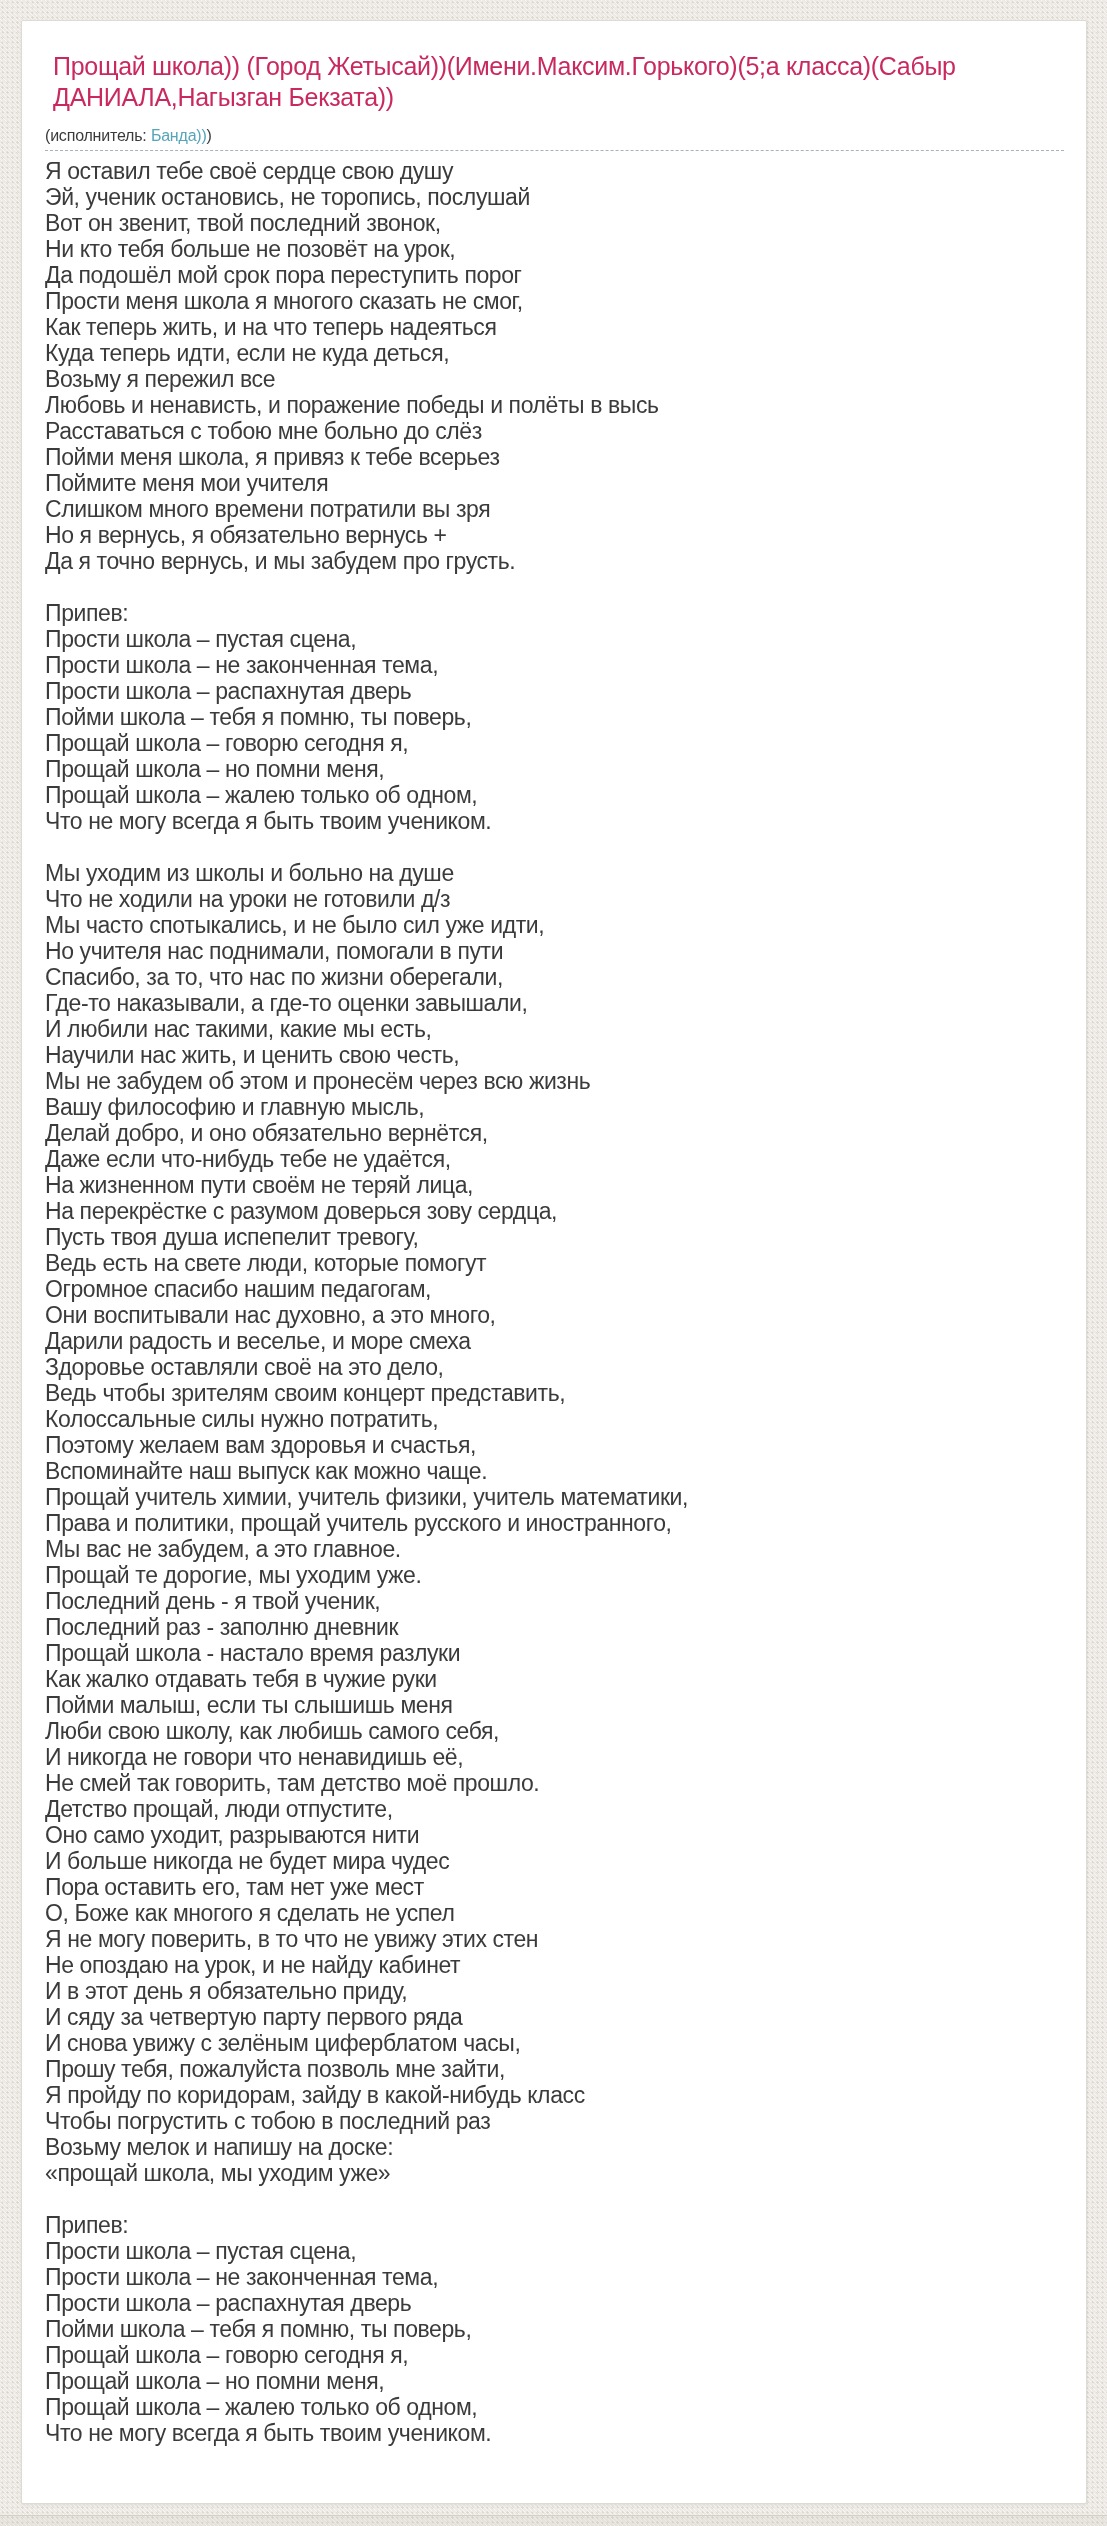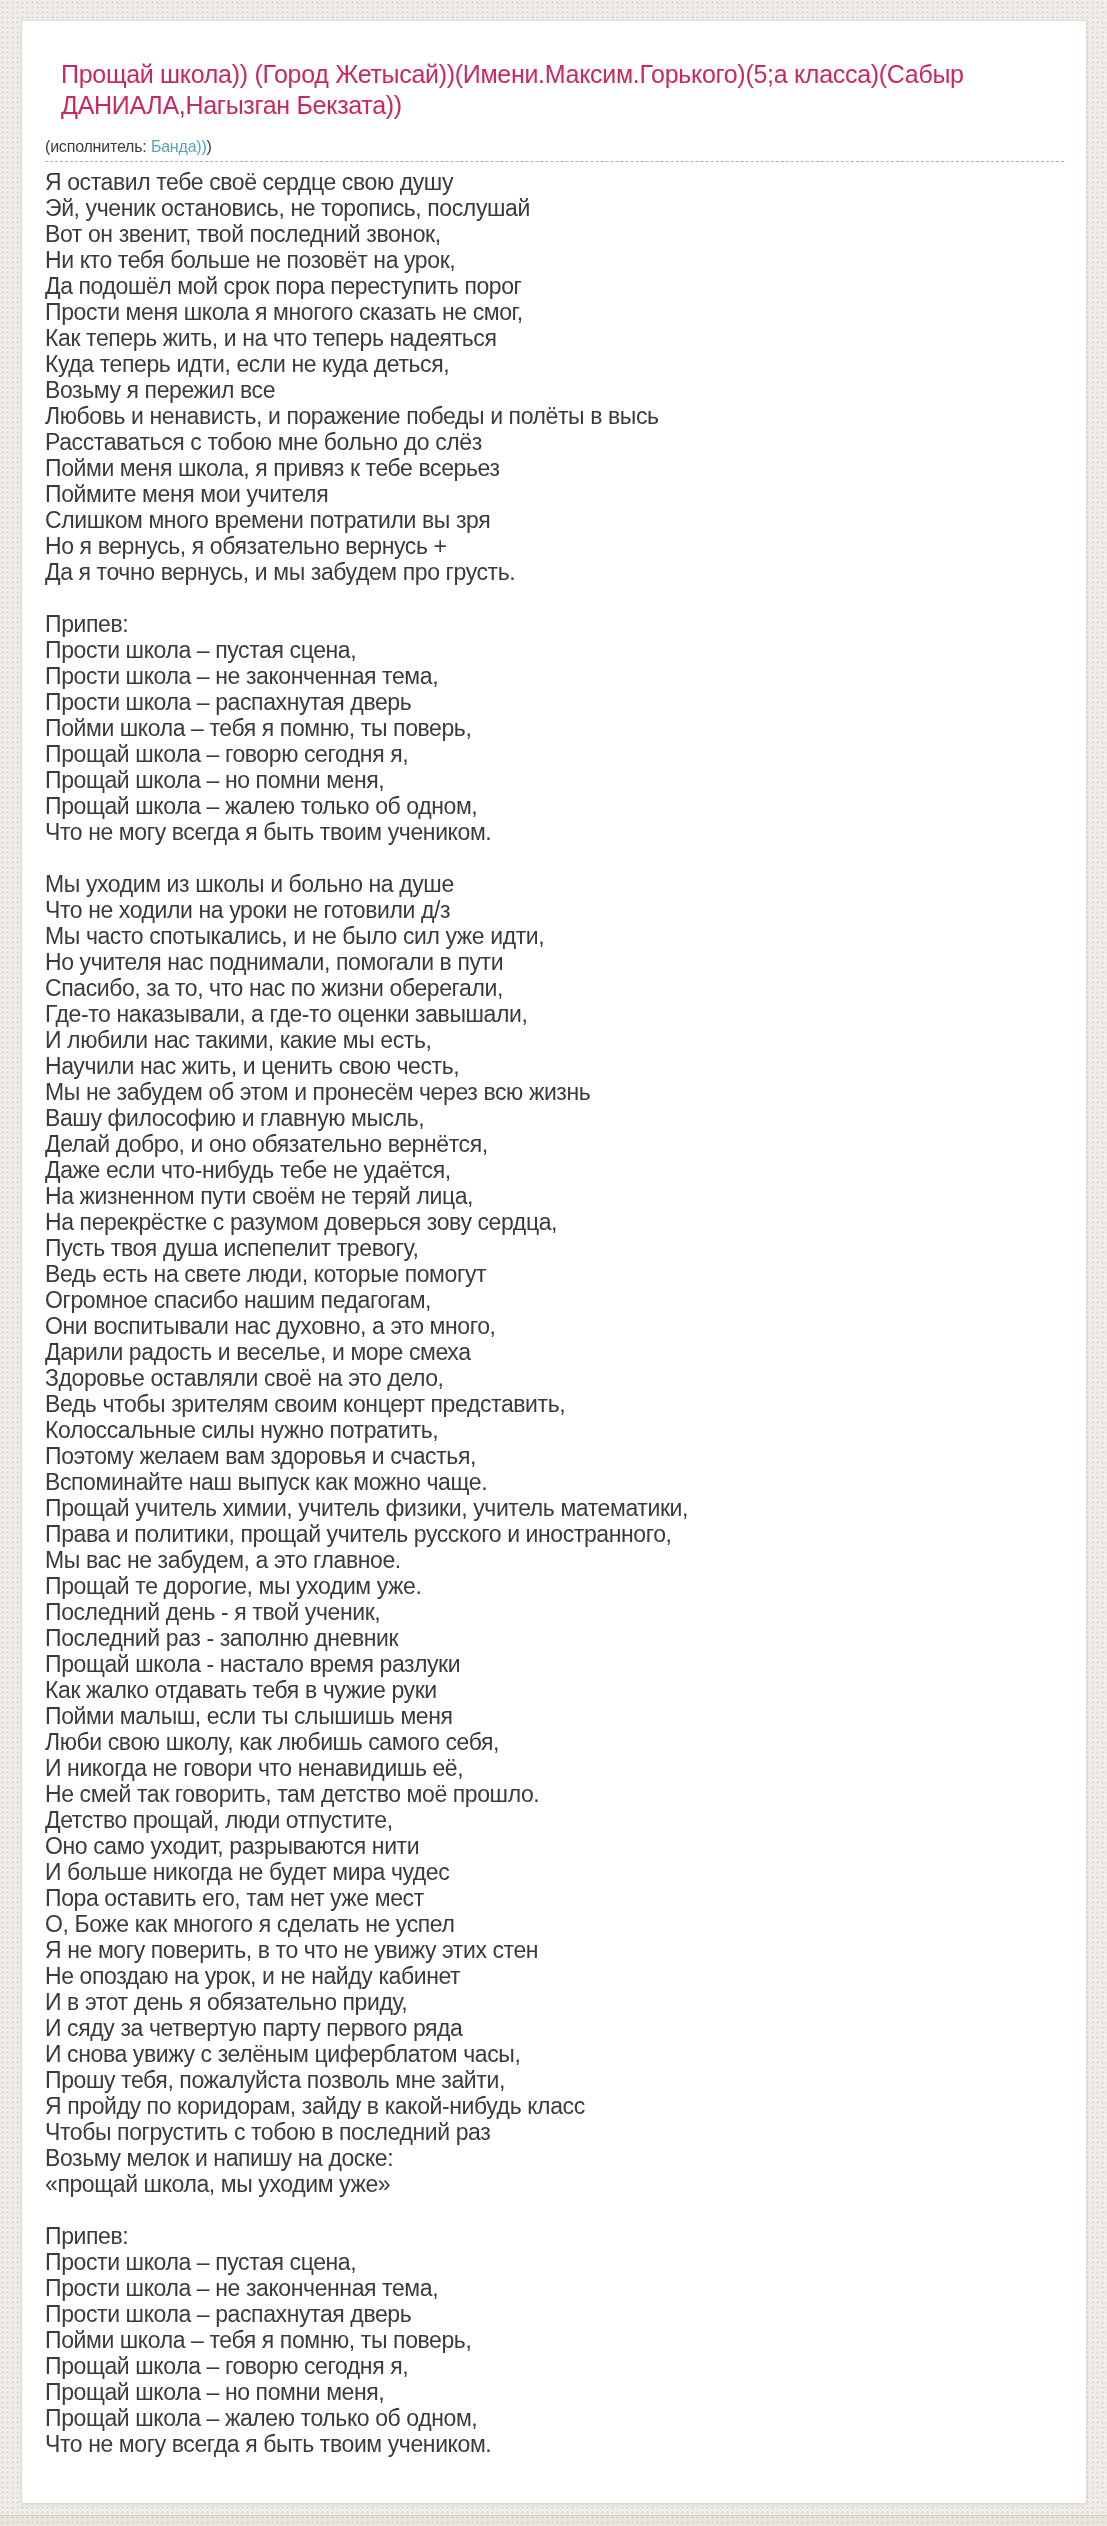--- a/index.html
+++ b/index.html
@@ -26,21 +26,21 @@
     height: 2484px;
     box-sizing: border-box;
     background: #ffffff;
     border: 1px solid #dedad4;
     border-radius: 2px;
     box-shadow: 0 1px 3px rgba(0,0,0,0.07);
     padding: 22px 22px 24px 23px;
     overflow: hidden;
   }
   .song-title {
-    margin: 16px;
+    margin: 8px;
     max-width: 930px;
     font-size: 25px;
     line-height: 31px;
     font-weight: 400;
     letter-spacing: -0.3px;
     color: #c9295e;
   }
   .performer {
     margin-top: 13px;
     font-size: 16px;

